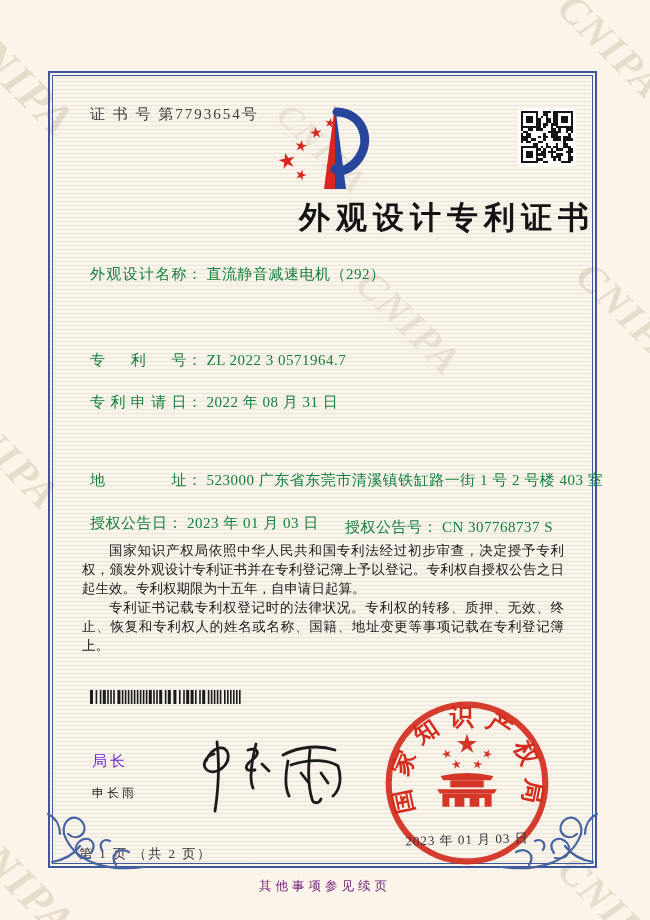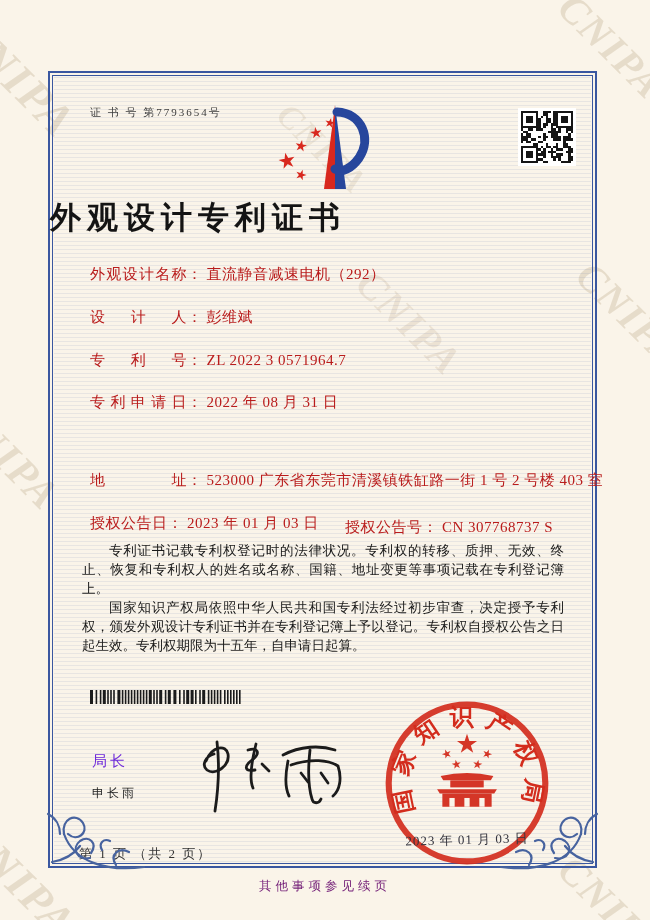--- a/index.html
+++ b/index.html
@@ -23,29 +23,29 @@
   .frame::before{
     content:"";position:absolute;inset:2px;border:1px solid #3a57a0;pointer-events:none;
   }
   .guilloche{
     position:absolute;inset:4px;
     background:repeating-linear-gradient(180deg,
       rgba(108,128,178,0.13) 0px, rgba(108,128,178,0.13) 1px,
       rgba(255,255,255,0)   1px, rgba(255,255,255,0)   4px);
   }
   
-  .cert-number{position:absolute;left:40px;top:32px;font-size:11px;letter-spacing:2px;color:#3c3c3c;}
+  .cert-number{position:absolute;left:40px;top:32px;font-size:15px;letter-spacing:2px;color:#3c3c3c;}
   .logo{position:absolute;left:222px;top:26px;width:105px;height:97px;}
   .qr{position:absolute;left:468px;top:35px;width:58px;height:58px;background:#fff;padding:3px;box-sizing:border-box;}
   .title{
-    position:absolute;left:0;top:124px;width:100%;text-align:left;
+    position:absolute;left:0;top:124px;width:100%;text-align:right;
     font-size:31px;font-weight:bold;letter-spacing:6px;color:#141414;
   }
   
-  .row{position:absolute;left:40px;font-size:15px;letter-spacing:0.5px;color:#b91c1c;white-space:nowrap;}
+  .row{position:absolute;left:40px;font-size:15px;letter-spacing:0.5px;color:#15803d;white-space:nowrap;}
   .row .label{display:inline-block;width:97px;text-align:justify;text-align-last:justify;vertical-align:bottom;}
   .row .colon{margin-right:4px;}
   .grant-right{position:absolute;left:255px;top:4px;white-space:nowrap;}
   
   .body-text{
     position:absolute;left:32px;top:468px;width:482px;
     font-size:13.5px;line-height:19px;text-align:justify;color:#1a1a1a;
   }
   .body-text p{margin:0;text-indent:2em;}
   
@@ -351,40 +351,37 @@
         <rect x="18" y="20" width="1" height="1"></rect>
         <rect x="19" y="20" width="1" height="1"></rect>
       </svg>
   </div>
 
   <div class="title">外观设计专利证书</div>
 
   <div class="row" style="top:192px">
     <span class="label">外观设计名称</span><span class="colon">：</span><span class="value">直流静音减速电机（292）</span>
   </div>
-  <div class="row" style="top:235px">
-    <span class="label">设计人</span><span class="colon">：</span><span class="value">彭维斌</span>
-  </div>
   <div class="row" style="top:278px">
     <span class="label">专利号</span><span class="colon">：</span><span class="value">ZL 2022 3 0571964.7</span>
   </div>
   <div class="row" style="top:320px">
     <span class="label">专利申请日</span><span class="colon">：</span><span class="value">2022 年 08 月 31 日</span>
   </div>
   <div class="row" style="top:398px">
     <span class="label">地址</span><span class="colon">：</span><span class="value">523000 广东省东莞市清溪镇铁缸路一街 1 号 2 号楼 403 室</span>
   </div>
   <div class="row" style="top:441px">
     <span><span>授权公告日</span><span class="colon">：</span><span>2023 年 01 月 03 日</span></span>
     <span class="grant-right"><span>授权公告号</span><span class="colon">：</span><span>CN 307768737 S</span></span>
   </div>
 
   <div class="body-text">
+    <p>国家知识产权局依照中华人民共和国专利法经过初步审查，决定授予专利权，颁发外观设计专利证书并在专利登记簿上予以登记。专利权自授权公告之日起生效。专利权期限为十五年，自申请日起算。</p>
     <p>专利证书记载专利权登记时的法律状况。专利权的转移、质押、无效、终止、恢复和专利权人的姓名或名称、国籍、地址变更等事项记载在专利登记簿上。</p>
-    <p>国家知识产权局依照中华人民共和国专利法经过初步审查，决定授予专利权，颁发外观设计专利证书并在专利登记簿上予以登记。专利权自授权公告之日起生效。专利权期限为十五年，自申请日起算。</p>
   </div>
 
   <svg id="barcode-svg" class="barcode" viewBox="0 0 153 14" preserveAspectRatio="none" fill="#1b1b1b">
       <rect x="0" y="0" width="3" height="14"></rect>
       <rect x="5.6" y="0" width="1.6" height="14"></rect>
       <rect x="9.799999999999999" y="0" width="1.6" height="14"></rect>
       <rect x="12.799999999999999" y="0" width="3" height="14"></rect>
       <rect x="17.2" y="0" width="1.6" height="14"></rect>
       <rect x="20.2" y="0" width="1.6" height="14"></rect>
       <rect x="23.2" y="0" width="1.6" height="14"></rect>

